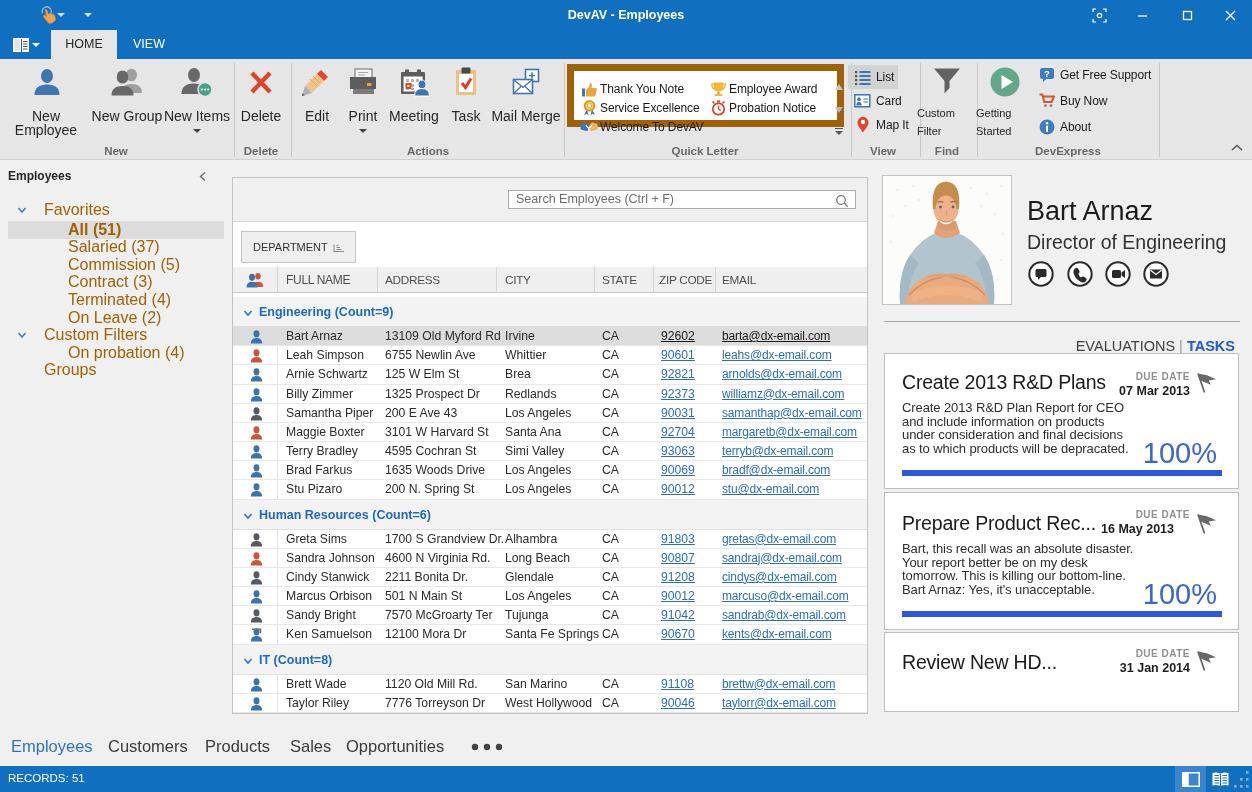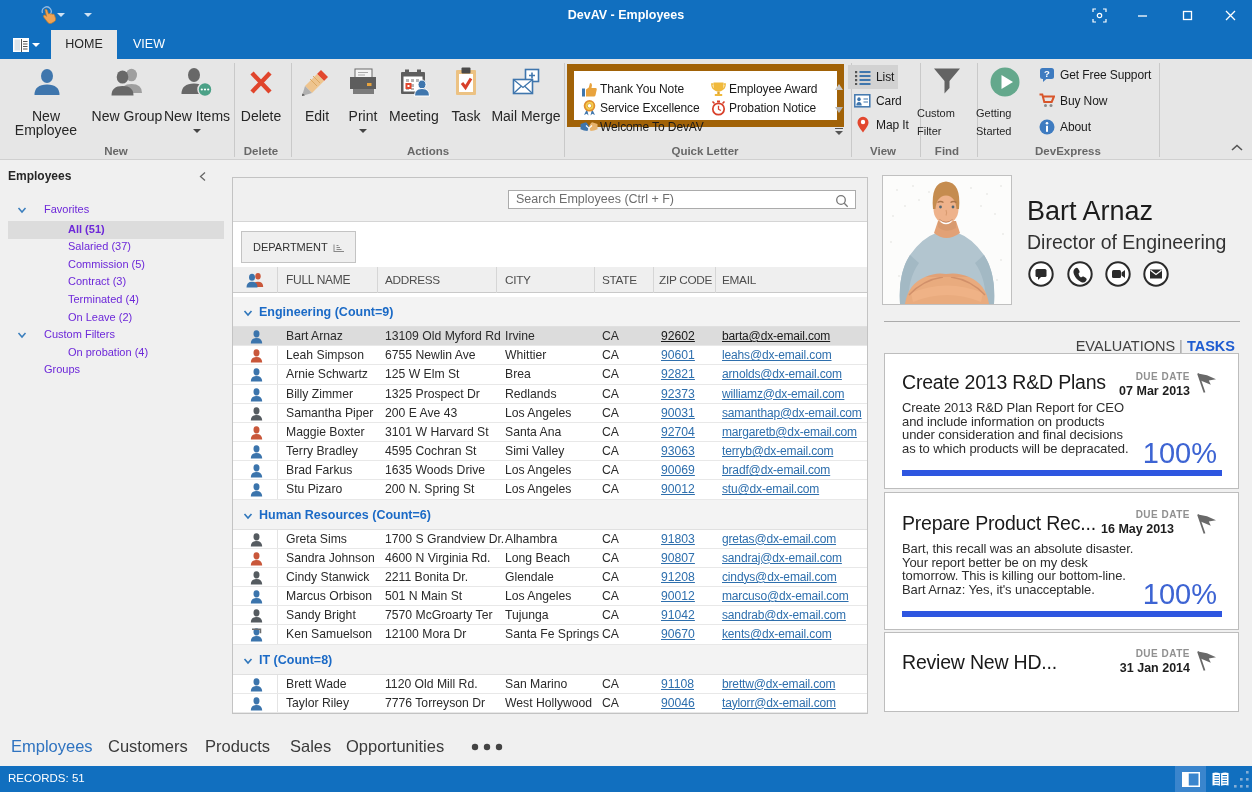--- a/index.html
+++ b/index.html
@@ -27,21 +27,21 @@
 .grp{left:0;width:634px;height:30px;background:#f3f3f3;border-bottom:1px solid #e0e0e0;line-height:30px;font-size:12.5px;font-weight:bold;color:#1b6ac6}
 .grp .chev{position:absolute;left:10px;top:12px}
 .row{left:0;width:634px;height:19.18px;border-bottom:1px solid #e8e8e8;font-size:12.2px;color:#2b2b2b}
 .row.sel{background:#dcdcdc}
 .cell{position:absolute;top:0;height:19px;line-height:19px;white-space:nowrap}
 .c-name{left:53px}.c-addr{left:152px}.c-city{left:272px}.c-state{left:369px}.c-zip{left:428px}.c-email{left:489px;font-size:12px;letter-spacing:-0.15px}
 a.lnk{color:#2e6fad;text-decoration:underline}
 .sel a.lnk{color:#1a1a1a}
 .picon{position:absolute;left:17px;top:3px}
 
-.titem{left:0;height:17.6px;line-height:17.6px;font-size:11px;color:#6d28d9;white-space:nowrap}
+.titem{left:0;height:17.6px;line-height:17.6px;font-size:16px;color:#a16207;white-space:nowrap}
 
 #photo{left:882px;top:175px;width:130px;height:130px;background:#fff;border:1px solid #c0c0c0}
 .card{left:884px;width:355px;background:#fff;border:1px solid #bdbdbd}
 .ctitle{position:absolute;left:17px;font-size:19.5px;letter-spacing:-0.2px;color:#1a1a1a}
 .duelab{position:absolute;font-size:10px;font-weight:bold;color:#909090;letter-spacing:.5px;text-align:right}
 .duedate{position:absolute;font-size:12.5px;font-weight:bold;color:#1d1d1d;text-align:right}
 .cbody{position:absolute;left:17px;font-size:13px;font-weight:normal;color:#2e2e2e;line-height:13.5px;letter-spacing:-0.1px}
 .pct{position:absolute;font-size:29px;color:#3d64d3;text-align:right}
 .pbar{position:absolute;left:17px;height:6px;background:#2e56e0}
 

